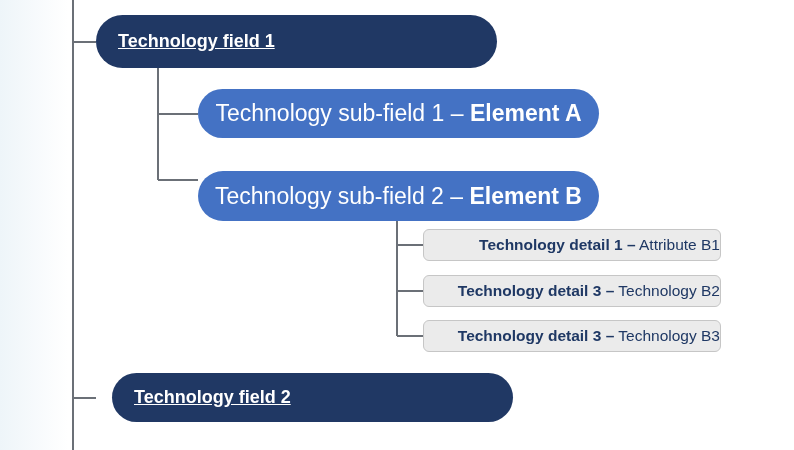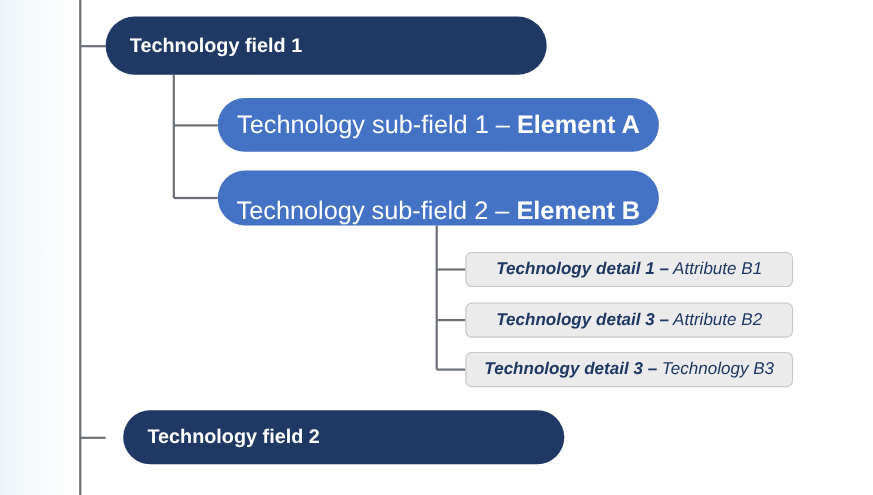--- a/index.html
+++ b/index.html
@@ -34,41 +34,41 @@
     border-radius:9999px;
     color:var(--pill-text);
     white-space:nowrap;
     box-sizing:border-box;
   }
   .pill-field{
     background:var(--field-pill);
     font-size:18px;font-weight:700;
     padding-left:22px;
     width:401px;
+    text-decoration:underline;
   }
   .pill-sub{
     background:var(--subfield-pill);
     font-size:23px;
     justify-content:center;
     width:401px;
   }
   .pill-sub .emph{font-weight:700;}
 
   .detail-box{
     position:absolute;
-    display:flex;align-items:center;justify-content:center;
+    display:flex;align-items:center;justify-content:flex-end;
     width:298px;height:32px;
     box-sizing:border-box;
     background:var(--detail-fill);
     border:1px solid var(--detail-border);
     border-radius:6px;
     color:var(--detail-text);
     font-size:15.5px;
     white-space:nowrap;
-    font-style:italic;
   }
   .detail-box .emph{font-weight:700;}
 </style>
 </head>
 <body>
 
 <div class="canvas">
 
   <div class="margin-strip"></div>
 
@@ -88,29 +88,29 @@
   </div>
 
   <div class="pill pill-field" style="left:112px;top:373px;height:49px;">
     <span>Technology field 2</span>
   </div>
 
   <div class="pill pill-sub" style="left:198px;top:89px;height:49px;">
     <span><span>Technology sub-field 1 – </span><span class="emph">Element A</span></span>
   </div>
 
-  <div class="pill pill-sub" style="left:198px;top:155px;height:50px;align-items:flex-end;">
+  <div class="pill pill-sub" style="left:198px;top:171px;height:50px;">
     <span><span>Technology sub-field 2 – </span><span class="emph">Element B</span></span>
   </div>
 
   <div class="detail-box" style="left:423px;top:229px;">
     <span><span class="emph">Technology detail 1 –</span><span> Attribute B1</span></span>
   </div>
 
   <div class="detail-box" style="left:423px;top:275px;">
-    <span><span class="emph">Technology detail 3 –</span><span> Attribute B2</span></span>
+    <span><span class="emph">Technology detail 3 –</span><span> Technology B2</span></span>
   </div>
 
   <div class="detail-box" style="left:423px;top:320px;">
     <span><span class="emph">Technology detail 3 –</span><span> Technology B3</span></span>
   </div>
 
 </div>
 
 </body></html>

